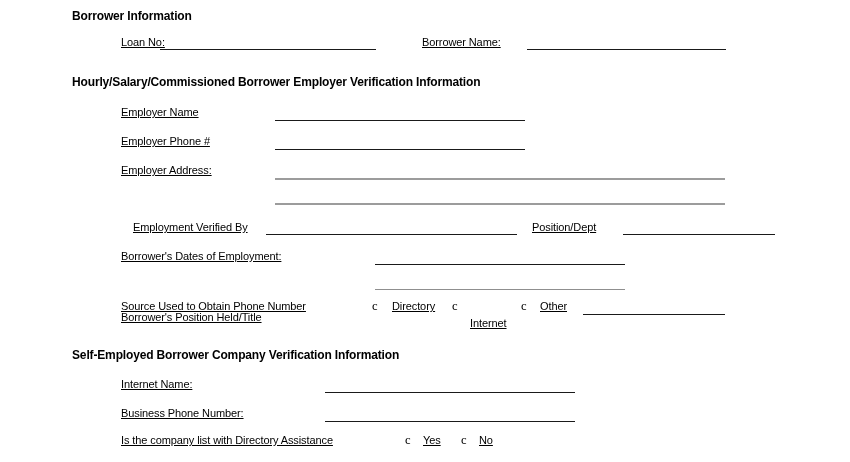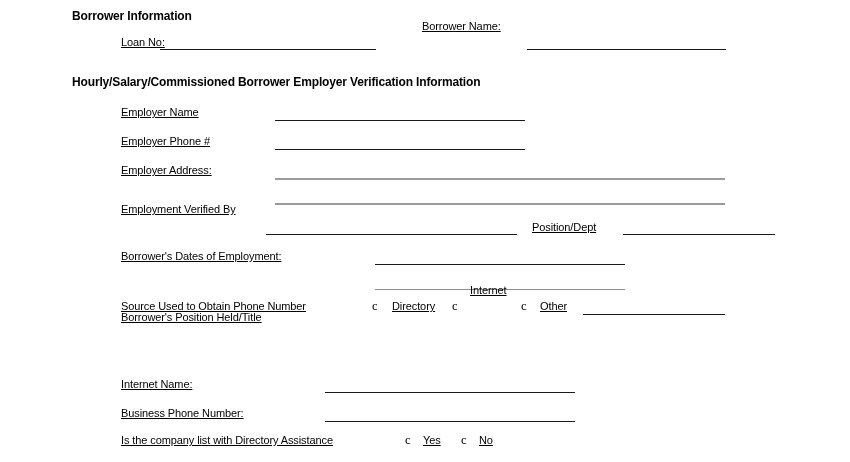--- a/index.html
+++ b/index.html
@@ -67,59 +67,60 @@
 </head>
 <body>
 
 <div class="page">
 
   <div class="heading" style="top:6px;">Borrower Information</div>
 
   <div class="label indent" style="top:32px;">Loan No:</div>
   <div class="rule" style="left:160px; top:49px; width:216px;"></div>
 
-  <div class="label" style="left:422px; top:16px;">Borrower Name:</div>
+  <div class="label" style="left:422px; top:32px;">Borrower Name:</div>
   <div class="rule" style="left:527px; top:49px; width:199px;"></div>
 
   <div class="heading" style="top:72px;">Hourly/Salary/Commissioned Borrower Employer Verification Information</div>
 
   <div class="label indent" style="top:102px;">Employer Name</div>
   <div class="rule" style="left:275px; top:120px; width:250px;"></div>
 
   <div class="label indent" style="top:131px;text-align:center;">Employer Phone #</div>
   <div class="rule" style="left:275px; top:149px; width:250px;"></div>
 
   <div class="label indent" style="top:160px;">Employer Address:</div>
   <div class="rule-gray" style="left:275px; top:178px; width:450px;"></div>
   <div class="rule-gray" style="left:275px; top:203px; width:450px;"></div>
 
-  <div class="label indent" style="top:199px;">Employment Verified By</div>
+  <div class="label indent" style="top:217px;margin-left:12px;">Employment Verified By</div>
   <div class="rule" style="left:266px; top:234px; width:251px;"></div>
 
   <div class="label" style="left:532px; top:217px;text-align:right;">Position/Dept</div>
   <div class="rule" style="left:623px; top:234px; width:152px;"></div>
 
   <div class="label indent" style="top:246px;">Borrower's Dates of Employment:</div>
   <div class="rule" style="left:375px; top:264px; width:250px;"></div>
 
   <div class="label indent" style="top:271px;margin-top:36px;">Borrower's Position Held/Title</div>
   <div class="rule-gray-thin" style="left:375px; top:289px; width:250px;"></div>
 
   <div class="label indent" style="top:296px;">Source Used to Obtain Phone Number</div>
 
   <div class="cbox" style="left:372px; top:296px;">c</div>
   <div class="label" style="left:392px; top:296px;text-align:right;">Directory</div>
 
   <div class="cbox" style="left:452px; top:296px;">c</div>
-  <div class="label" style="left:470px; top:280px;">Internet</div>
+  <div class="label" style="left:470px; top:313px;">Internet</div>
 
   <div class="cbox" style="left:521px; top:296px;">c</div>
   <div class="label" style="left:540px; top:296px;">Other</div>
   <div class="rule" style="left:583px; top:314px; width:142px;"></div>
 
+  <div class="heading" style="top:345px;">Self-Employed Borrower Company Verification Information</div>
 
   <div class="label indent" style="top:374px;">Internet Name:</div>
   <div class="rule" style="left:325px; top:392px; width:250px;"></div>
 
   <div class="label indent" style="top:403px;">Business Phone Number:</div>
   <div class="rule" style="left:325px; top:421px; width:250px;"></div>
 
   <div class="label indent" style="top:430px;">Is the company list with Directory Assistance</div>
 
   <div class="cbox" style="left:405px; top:430px;">c</div>

